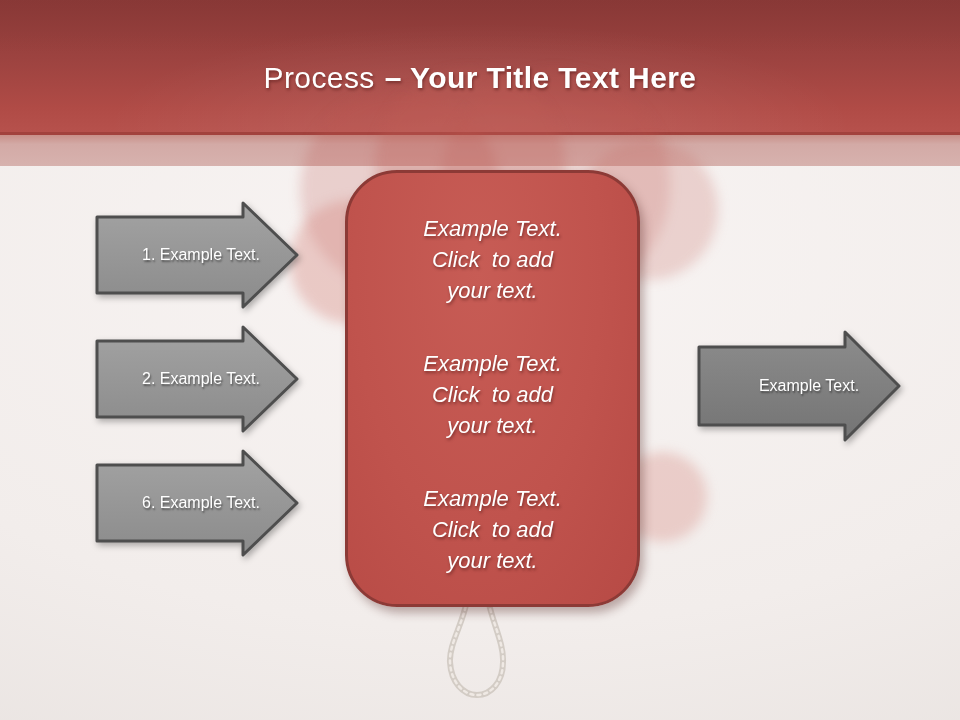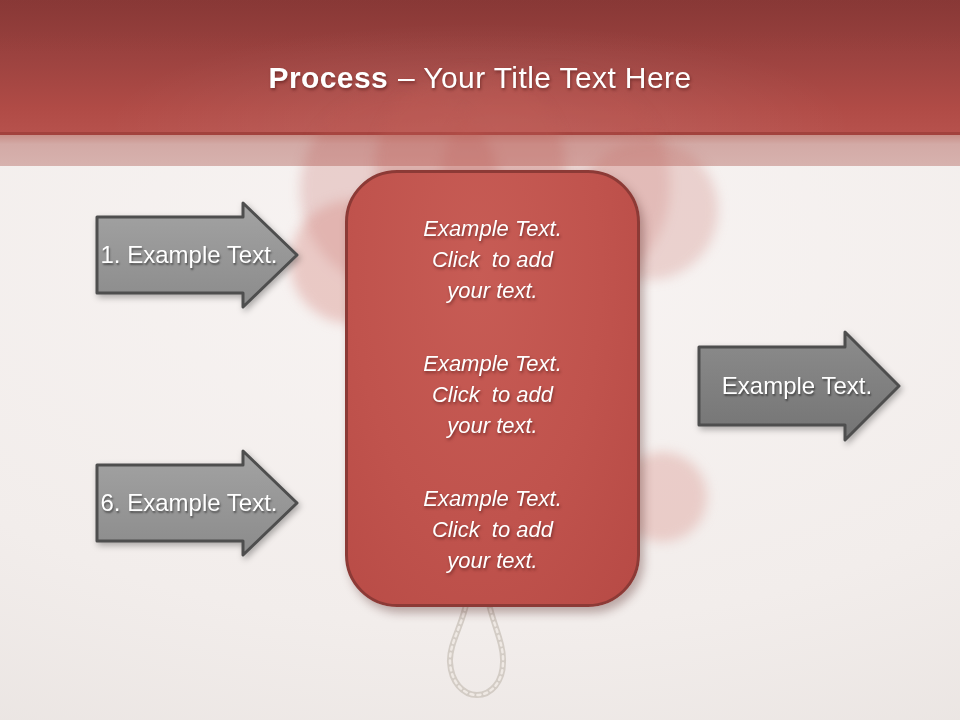--- a/index.html
+++ b/index.html
@@ -22,22 +22,22 @@
     position:absolute;top:135px;left:0;width:960px;height:31px;
     background:linear-gradient(180deg,#c89089 0%,#d3aaa6 30%,#d7b2ae 100%);
   }
   .title{
     position:absolute;top:0;left:0;width:960px;height:135px;
     display:flex;align-items:center;justify-content:center;
     padding-top:20px;box-sizing:border-box;
     color:#ffffff;font-size:30px;letter-spacing:0.4px;
     text-shadow:1px 2px 3px rgba(60,10,10,0.45);
   }
-  .title .bold{font-weight:bold;}
-  .title .rest{margin-left:10px;font-weight:normal;}
+  .title .bold{font-weight:normal;}
+  .title .rest{margin-left:10px;font-weight:bold;}
   
   .balloon{position:absolute;border-radius:50%;filter:blur(6px);}
   .b1{left:300px;top:90px;width:200px;height:200px;background:rgba(187,84,79,0.22);}
   .b2{left:440px;top:70px;width:230px;height:230px;background:rgba(187,84,79,0.18);}
   .b3{left:290px;top:200px;width:124px;height:124px;background:rgba(214,140,132,0.40);}
   .b4{left:375px;top:70px;width:190px;height:190px;background:rgba(190,90,84,0.25);}
   .b5{left:617px;top:452px;width:90px;height:90px;background:rgba(214,140,132,0.35);}
   .b6{left:578px;top:140px;width:140px;height:140px;background:rgba(200,110,103,0.25);}
   
   .rope{position:absolute;left:437px;top:600px;}
@@ -53,23 +53,23 @@
   .block{
     text-align:center;font-style:italic;color:#ffffff;
     font-size:22px;line-height:31px;
     text-shadow:1px 2px 3px rgba(70,20,18,0.55);
   }
   .card-line{white-space:pre-wrap;}
   
   .arrow{position:absolute;filter:drop-shadow(2px 3px 3px rgba(0,0,0,0.30));}
   .arrow svg{position:absolute;left:0;top:0;}
   .arrow-label{
-    position:absolute;left:0;top:0;height:100%;
+    position:absolute;left:12px;top:0;height:100%;
     display:flex;align-items:center;justify-content:center;
-    color:#ffffff;font-size:24px;text-shadow:1px 2px 2px rgba(0,0,0,0.45);
+    color:#ffffff;font-size:16px;text-shadow:1px 2px 2px rgba(0,0,0,0.45);
   }
   .arrow-left{left:95px;width:205px;height:108px;}
   .arrow-left .arrow-label{width:188px;}
   .a1{top:201px;} .a2{top:325px;} .a3{top:449px;}
   .arrow-right-side{left:697px;top:330px;width:205px;height:112px;}
   .arrow-right-side .arrow-label{width:200px;}
 </style>
 </head>
 <body>
 
@@ -114,20 +114,32 @@
         <linearGradient id="ag1" x1="0" y1="0" x2="0" y2="1">
           <stop offset="0" stop-color="#a3a3a3"></stop>
             <stop offset="1" stop-color="#8b8b8b"></stop>
         </linearGradient>
       </defs>
       <path d="M2 16 L148 16 L148 2 L202 54 L148 106 L148 92 L2 92 Z" fill="url(#ag1)" stroke="#4e4e4e" stroke-width="3" stroke-linejoin="round"></path>
     </svg>
     <span class="arrow-label">1. Example Text.</span>
   </div>
 
+  <div class="arrow arrow-left a2">
+    <svg viewBox="0 0 205 108" width="205" height="108">
+      <defs>
+        <linearGradient id="ag2" x1="0" y1="0" x2="0" y2="1">
+          <stop offset="0" stop-color="#a3a3a3"></stop>
+            <stop offset="1" stop-color="#8b8b8b"></stop>
+        </linearGradient>
+      </defs>
+      <path d="M2 16 L148 16 L148 2 L202 54 L148 106 L148 92 L2 92 Z" fill="url(#ag2)" stroke="#4e4e4e" stroke-width="3" stroke-linejoin="round"></path>
+    </svg>
+    <span class="arrow-label">2. Example Text.</span>
+  </div>
 
   <div class="arrow arrow-left a3">
     <svg viewBox="0 0 205 108" width="205" height="108">
       <defs>
         <linearGradient id="ag3" x1="0" y1="0" x2="0" y2="1">
           <stop offset="0" stop-color="#a3a3a3"></stop>
             <stop offset="1" stop-color="#8b8b8b"></stop>
         </linearGradient>
       </defs>
       <path d="M2 16 L148 16 L148 2 L202 54 L148 106 L148 92 L2 92 Z" fill="url(#ag3)" stroke="#4e4e4e" stroke-width="3" stroke-linejoin="round"></path>

